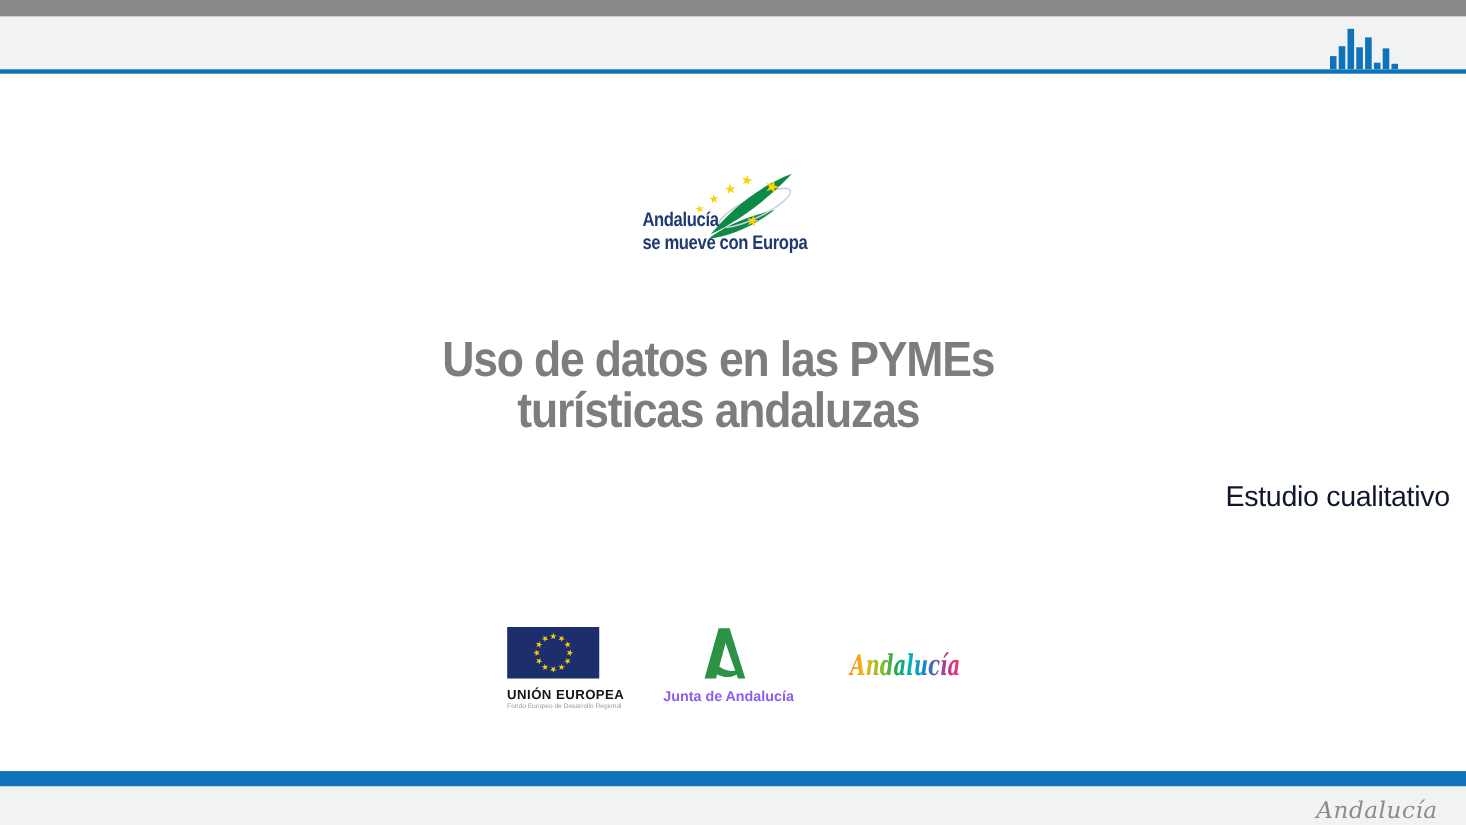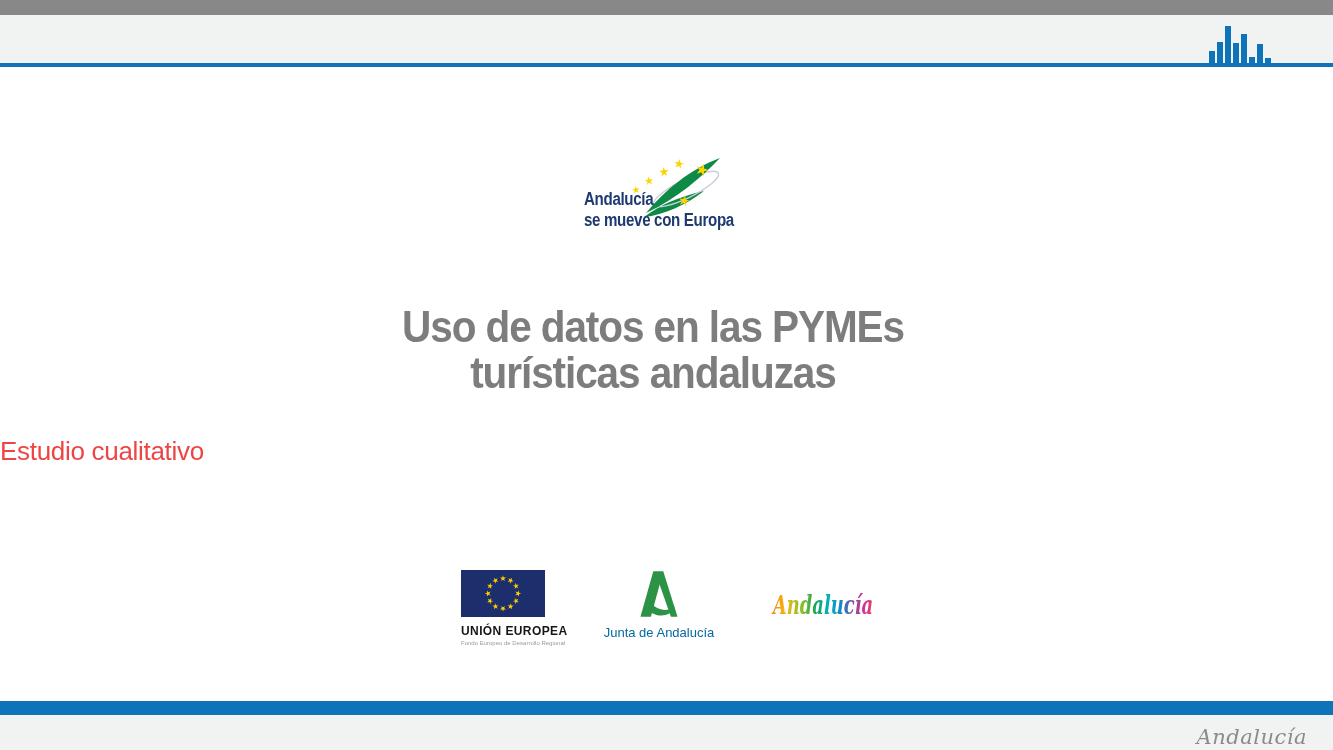--- a/index.html
+++ b/index.html
@@ -23,35 +23,35 @@
     white-space:nowrap;
   }
   
   .title-block {
     position:absolute; top:289px; left:0; width:1306px; text-align:center;
     color:#7d7d7d; font-weight:bold; font-size:45px; line-height:46px;
     letter-spacing:-1.2px; transform:scaleX(0.9); transform-origin:center top;
     white-space:nowrap;
   }
   .subtitle {
-    position:absolute; top:421px; left:0; width:1306px; text-align:left;
-    color:#ef4444; font-size:26px; letter-spacing:-0.3px;
+    position:absolute; top:421px; left:12px; width:1306px; text-align:right;
+    color:#0f172a; font-size:26px; letter-spacing:-0.3px;
   }
   
   .logos-row {
     position:absolute; top:555px; left:0; width:1336px;
     display:flex; justify-content:center; align-items:flex-start; gap:56px;
   }
   .eu-logo { width:86px; text-align:left; }
   .eu-flag { display:block; width:84px; height:47px; }
   .eu-name { margin-top:7px; font-size:12px; font-weight:bold; color:#161616; letter-spacing:0.4px; white-space:nowrap; }
   .eu-sub { margin-top:2px; font-size:6px; color:#9a9a9a; white-space:nowrap; }
   .junta-logo { width:112px; text-align:center; }
   .junta-a { display:block; margin:0 auto; width:38px; height:48px; }
-  .junta-label { margin-top:7px; font-size:13px; font-weight:400; color:#0369a1; white-space:nowrap; }
+  .junta-label { margin-top:7px; font-size:13px; font-weight:700; color:#8b5cf6; white-space:nowrap; }
   .anda-logo { margin-top:16px; width:104px; }
   .anda-svg { display:block; width:104px; height:40px; }
   
   .bottom-bar { position:absolute; top:686px; left:0; right:0; height:14px; background:#0e73b9; }
   .bottom-band { position:absolute; top:700px; left:0; right:0; bottom:0; background:#f1f2f2; }
   .footer-script {
     position:absolute; right:26px; top:10px;
     font-family:"DejaVu Serif", serif; font-style:italic;
     font-size:21px; color:#8b8b8b; letter-spacing:0.5px;
   }

